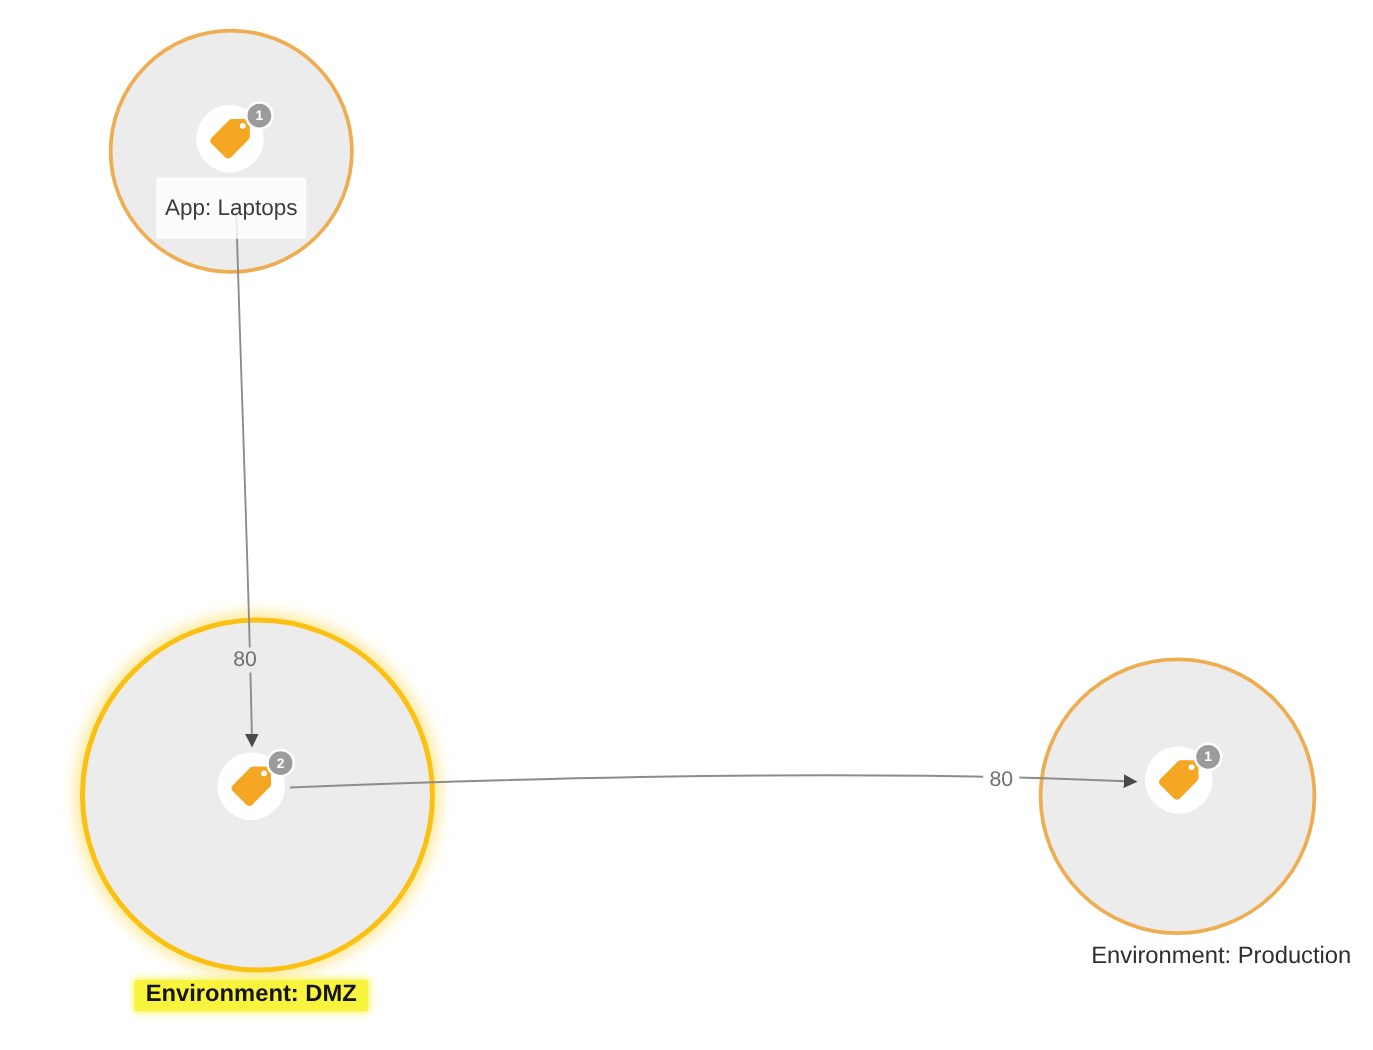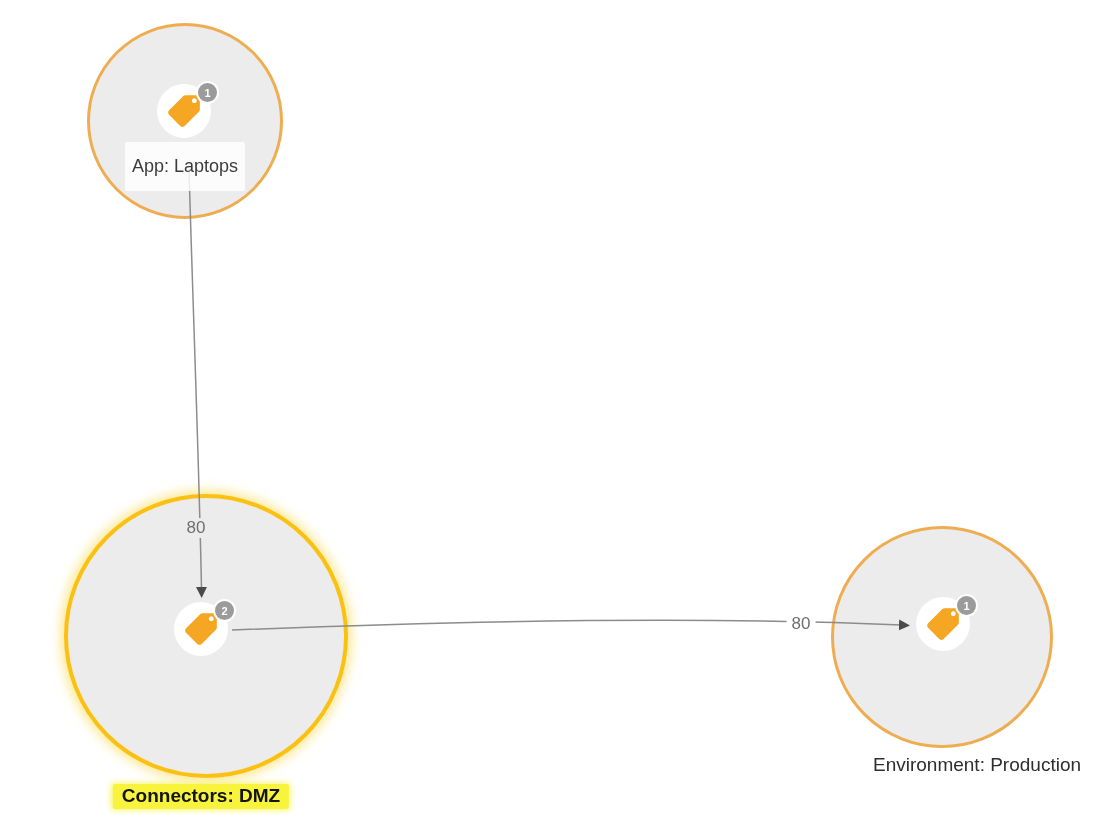--- a/index.html
+++ b/index.html
@@ -144,21 +144,21 @@
     <span class="badge">1</span>
   </div>
   <div class="app-label app-label--laptops">App: Laptops</div>
 
   <div class="icon-cluster cluster--dmz">
     <svg class="tag-svg" viewBox="0 0 24 24">
       <path d="M21.41 11.58l-9-9C12.05 2.22 11.55 2 11 2H4c-1.1 0-2 .9-2 2v7c0 .55.22 1.05.59 1.42l9 9c.36.36.86.58 1.41.58.55 0 1.05-.22 1.41-.59l7-7c.37-.36.59-.86.59-1.41 0-.55-.22-1.06-.59-1.42zM5.5 7C4.67 7 4 6.33 4 5.5S4.67 4 5.5 4 7 4.67 7 5.5 6.33 7 5.5 7z" fill="#F5A623"></path>
     </svg>
     <span class="badge">2</span>
   </div>
-  <div class="env-label env-label--highlight">Connectors: DMZ</div>
+  <div class="env-label env-label--highlight">Environment: DMZ</div>
 
   <div class="icon-cluster cluster--billing">
     <svg class="tag-svg" viewBox="0 0 24 24">
       <path d="M21.41 11.58l-9-9C12.05 2.22 11.55 2 11 2H4c-1.1 0-2 .9-2 2v7c0 .55.22 1.05.59 1.42l9 9c.36.36.86.58 1.41.58.55 0 1.05-.22 1.41-.59l7-7c.37-.36.59-.86.59-1.41 0-.55-.22-1.06-.59-1.42zM5.5 7C4.67 7 4 6.33 4 5.5S4.67 4 5.5 4 7 4.67 7 5.5 6.33 7 5.5 7z" fill="#F5A623"></path>
     </svg>
     <span class="badge">1</span>
   </div>
   <div class="env-label env-label--production">Environment: Production</div>
 
 </div>

